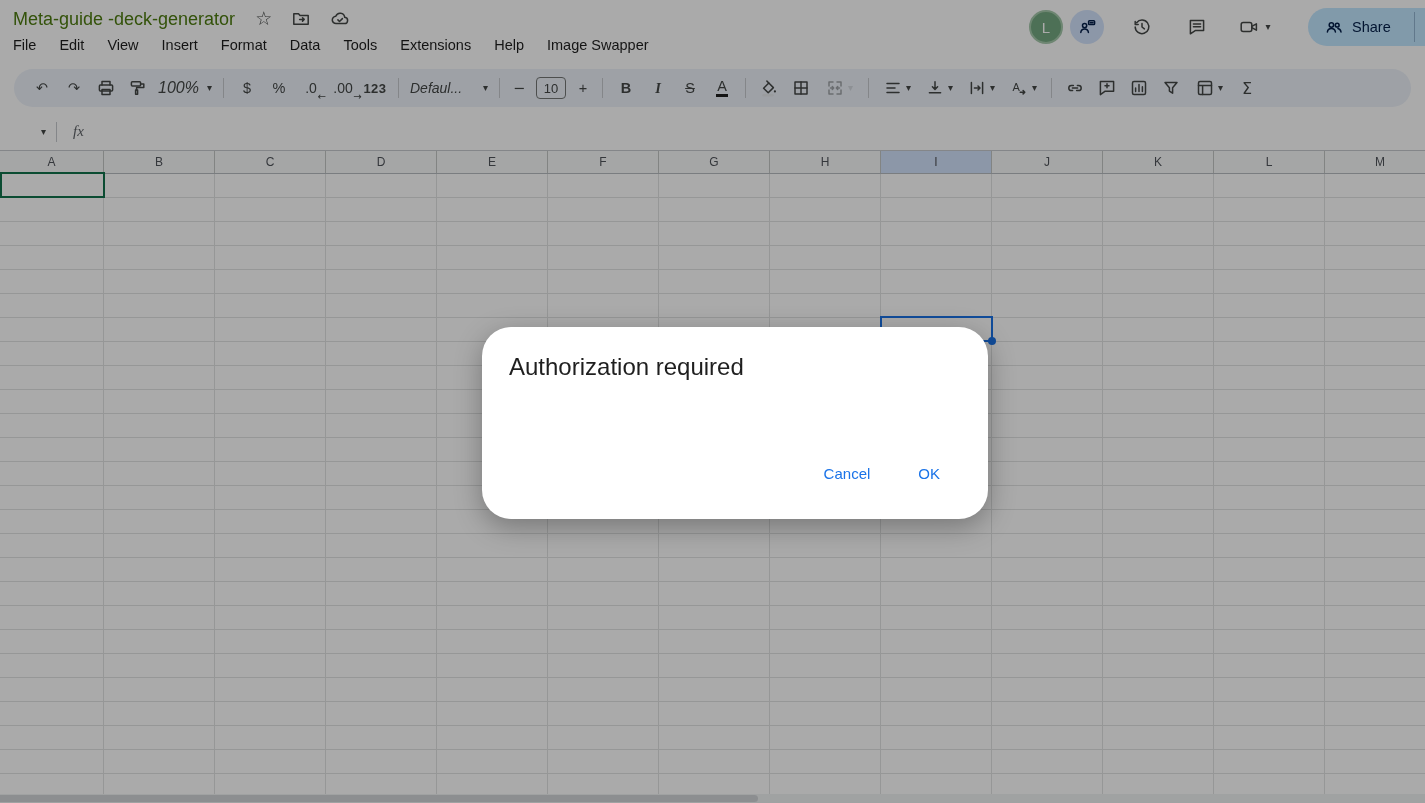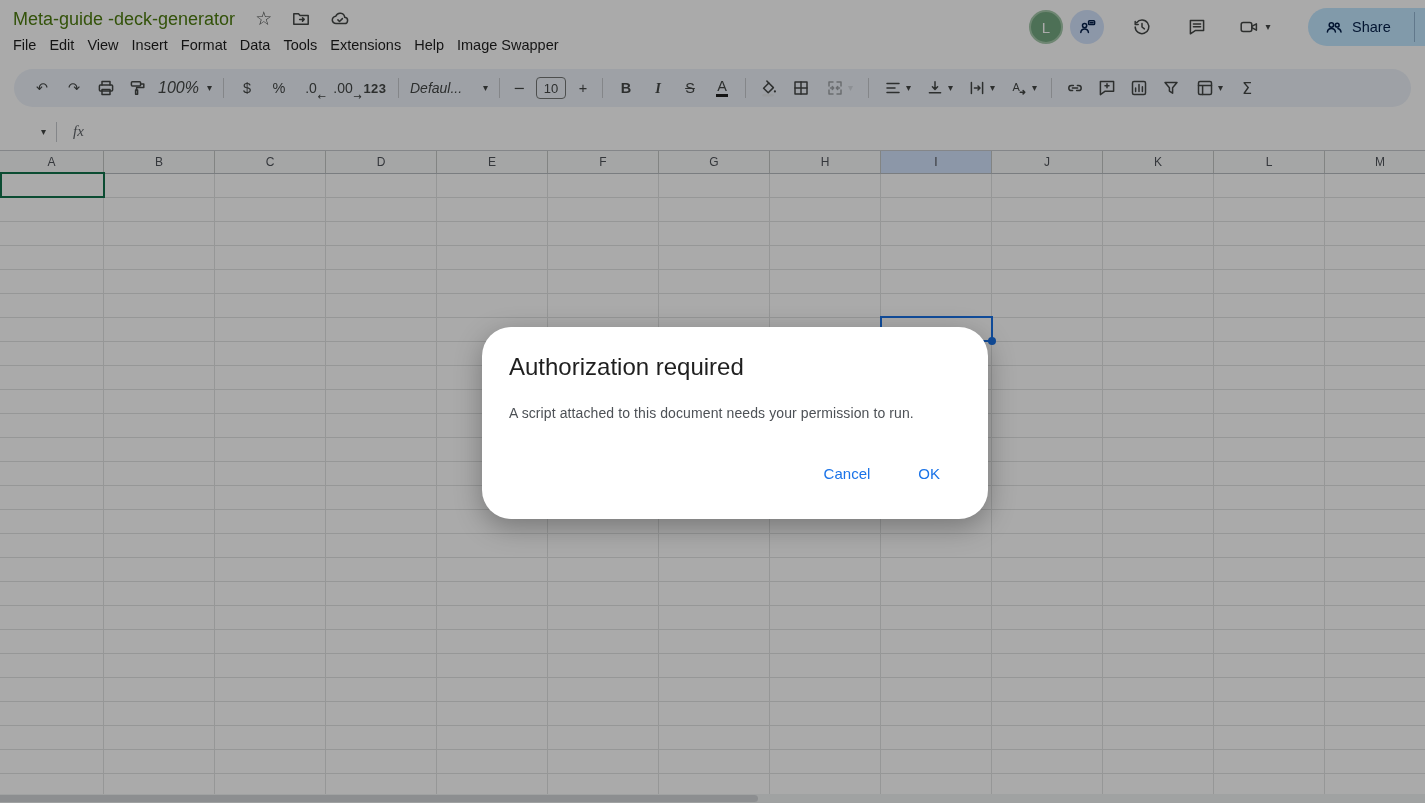--- a/index.html
+++ b/index.html
@@ -9,21 +9,21 @@
     background:#fff; font-family:"Liberation Sans", sans-serif; color:#1f1f1f;
     -webkit-font-smoothing:antialiased;
   }
   .uni { font-family:"DejaVu Sans", sans-serif; }
 
   
   .titlebar { position:absolute; left:13px; top:7px; height:24px; display:flex; align-items:center; }
   .doc-title { font-size:18px; color:#4d7c0f; white-space:nowrap; }
   .title-icons { display:flex; align-items:center; gap:19px; margin-left:20px; color:#444746; }
   .star-glyph { font-size:19px; line-height:1; margin-top:-2px; }
-  .menubar { position:absolute; left:13px; top:34px; height:22px; display:flex; align-items:center; gap:13px; }
+  .menubar { position:absolute; left:13px; top:34px; height:22px; display:flex; align-items:center; gap:23px; }
   .menu-item { font-size:14.5px; color:#1f1f1f; white-space:nowrap; cursor:default; }
 
   .tr-abs { position:absolute; top:10px; display:flex; align-items:center; justify-content:center; }
   .avatar { left:1029px; width:34px; height:34px; border-radius:50%;
             background:#74a981; border:2px solid #a5c9ac; color:#fff; font-size:15px; }
   .present-circle { left:1070px; width:34px; height:34px; border-radius:50%; background:#d3e3fd; }
   .icon-btn { width:30px; height:30px; top:12px; }
   .hist { left:1127px; } .cmts { left:1182px; }
   .cam  { left:1233px; width:44px; display:flex; gap:3px; }
   .share-pill { position:absolute; left:1308px; top:8px; width:130px; height:38px;
@@ -355,20 +355,19 @@
     </div>
   </div>
 
   <div class="hscroll">
     <div class="hthumb"></div>
   </div>
 
   <div class="scrim"></div>
   <div class="dialog">
     <div class="dialog-title">Authorization required</div>
-    <div class="dialog-body">A script attached to this document needs your permission to run.</div>
     <div class="dialog-actions">
       <span class="dlg-btn">Cancel</span>
       <span class="dlg-btn">OK</span>
     </div>
   </div>
 
 </div>
 
 </body></html>

